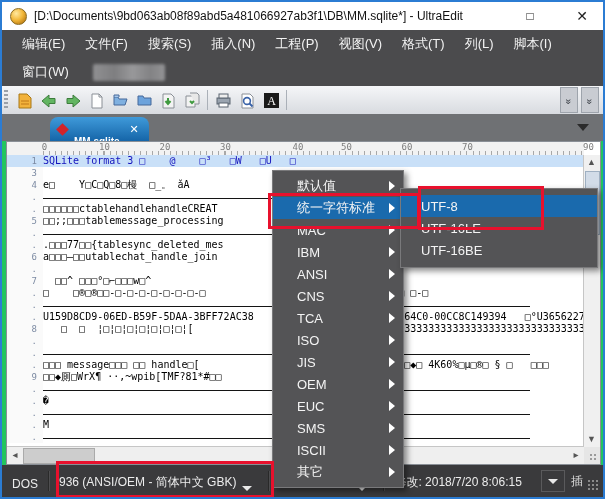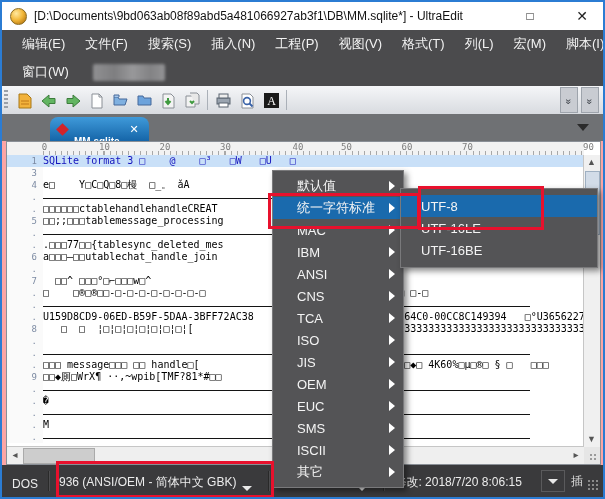--- a/index.html
+++ b/index.html
@@ -1,16 +1,16 @@
 <!DOCTYPE html>
 <html><head>
 <meta charset="utf-8">
 <style>
   html,body{margin:0;padding:0;background:#c8c8c8;font-family:"Liberation Sans",sans-serif;}
-  .window{position:relative;width:601px;height:495px;border:2px solid #2b7cd3;background:#fca5a5;overflow:hidden;}
+  .window{position:relative;width:601px;height:495px;border:2px solid #2b7cd3;background:#22c55e;overflow:hidden;}
 
   
   .titlebar{position:absolute;left:0;top:0;width:100%;height:28px;background:#ffffff;display:flex;align-items:center;}
   .app-icon{width:15px;height:15px;border-radius:50%;margin-left:8px;
     background:radial-gradient(circle at 35% 30%, #ffe9a0 0%, #f3b93c 45%, #b97a12 85%);
     border:1px solid #8a6a20;flex:0 0 auto;}
   .title{font-size:12px;color:#111;margin-left:7px;white-space:nowrap;overflow:hidden;flex:1 1 auto;}
   .winbtn{width:34px;height:24px;display:flex;align-items:center;justify-content:center;color:#222;font-size:12px;flex:0 0 auto;}
   .winbtn.close{margin-right:4px;font-size:14px;}
   .winbtn.restore{margin-right:18px;}
@@ -111,21 +111,20 @@
   <div class="menubar">
     <div class="menurow" id="menurow1">
         <div class="menu-item">编辑(E)</div>
         <div class="menu-item">文件(F)</div>
         <div class="menu-item">搜索(S)</div>
         <div class="menu-item">插入(N)</div>
         <div class="menu-item">工程(P)</div>
         <div class="menu-item">视图(V)</div>
         <div class="menu-item">格式(T)</div>
         <div class="menu-item">列(L)</div>
-        <div class="menu-item">宏(M)</div>
         <div class="menu-item">脚本(I)</div>
       </div>
     <div class="menurow" id="menurow2">
         <div class="menu-item">窗口(W)</div>
         <div class="censored"></div>
       </div>
   </div>
 
   <div class="toolbar" id="toolbar">
       <span class="grip"></span>

